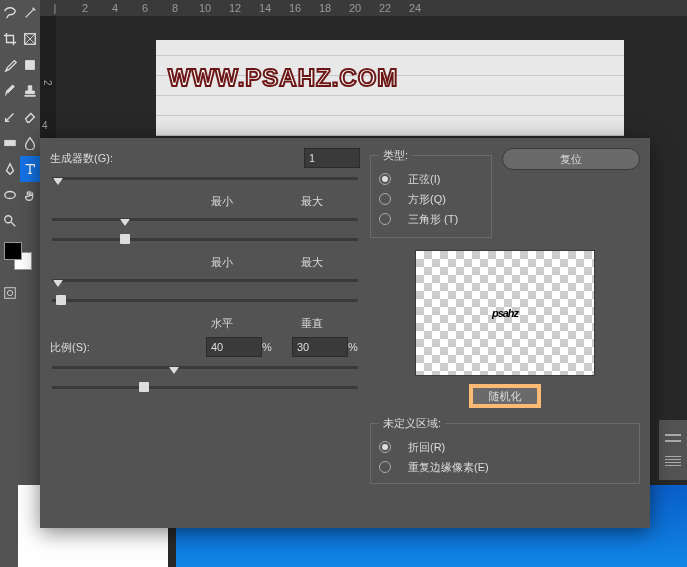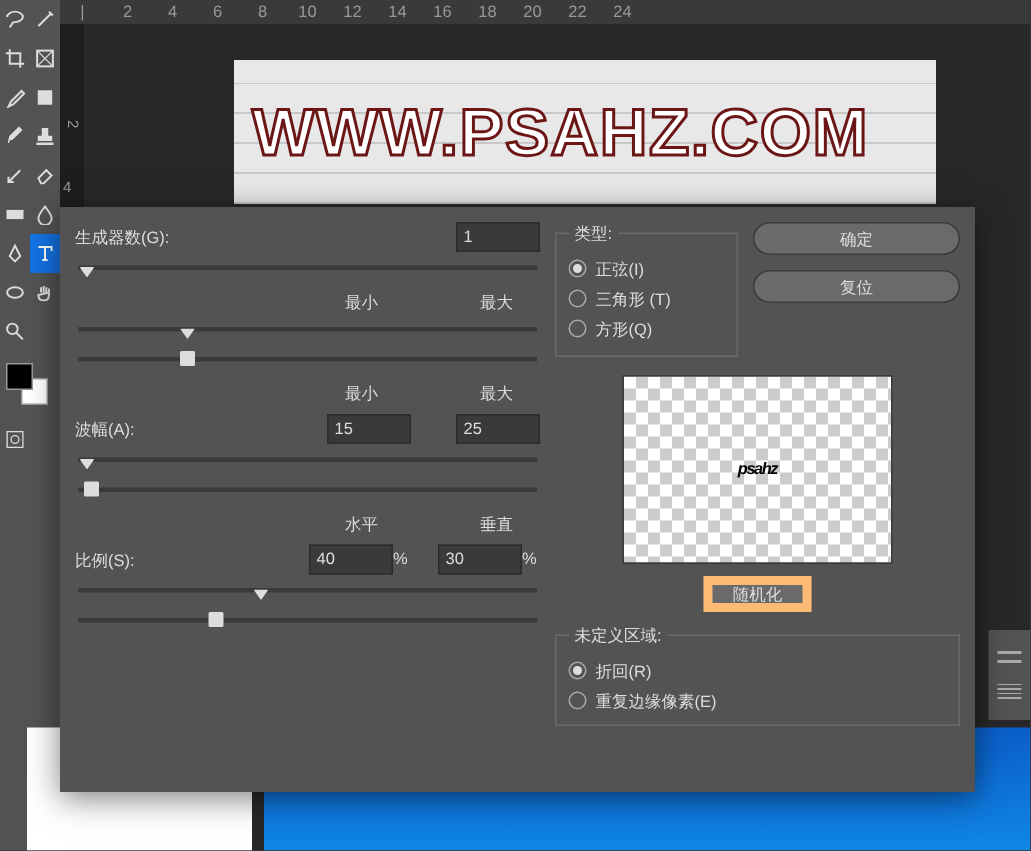--- a/index.html
+++ b/index.html
@@ -9,52 +9,52 @@
 .toolbar{position:absolute;top:0;left:0;width:40px;height:100%;background:#535353;display:flex;flex-direction:column}
 .tool-row{display:flex;height:26px}
 .tool{width:20px;height:26px;display:flex;align-items:center;justify-content:center;color:#ddd;cursor:pointer;position:relative}
 .tool.active{background:#1473e6}
 .tool svg{width:14px;height:14px;fill:#ddd;stroke:#ddd}
 .swatch-row{margin-top:8px;height:30px;position:relative}
 .sw-fg{position:absolute;left:4px;top:0;width:18px;height:18px;background:#000;border:1px solid #999}
 .sw-bg{position:absolute;left:14px;top:10px;width:18px;height:18px;background:#fff;border:1px solid #999}
 .canvas-area{position:absolute;top:16px;left:56px;right:0;bottom:0;background:#282828}
 .canvas{position:absolute;top:24px;left:100px;width:468px;height:96px;background:#e8e8e8;background-image:repeating-linear-gradient(0deg,#c8c8c8 0,#c8c8c8 1px,transparent 1px,transparent 20px)}
-.wm{position:absolute;top:24px;left:12px;font-size:44px;font-weight:900;letter-spacing:1px;color:#fff;-webkit-text-stroke:2px #6b1515}
+.wm{position:absolute;top:24px;left:12px;font-size:24px;font-weight:900;letter-spacing:1px;color:#fff;-webkit-text-stroke:2px #6b1515}
 .ruler-v-lbl{position:absolute;left:42px;top:80px;color:#999;writing-mode:vertical-lr;font-size:10px}
 .ruler-v-lbl2{position:absolute;left:42px;top:120px;color:#999;font-size:10px}
 .desktop{position:absolute;left:176px;top:485px;width:511px;height:82px;background:linear-gradient(180deg,#0a5ec9,#1086e8)}
 .rightbar{position:absolute;right:0;top:420px;width:28px;height:60px;background:#535353;display:flex;flex-direction:column;align-items:center;justify-content:center;gap:12px}
 .rightbar div{width:16px;height:12px}
 .page{position:absolute;left:18px;top:485px;width:150px;height:82px;background:#fff}
 
 .dialog{position:absolute;top:138px;left:40px;width:610px;height:390px;background:#535353;box-shadow:0 4px 20px rgba(0,0,0,.5)}
 .titlebar{height:28px;background:#535353;display:flex;align-items:center;padding:0 8px;color:#ddd;border-bottom:1px solid #454545}
 .titlebar .ttl{flex:1}
 .close{width:14px;height:14px;cursor:pointer;display:flex;align-items:center;justify-content:center;color:#ddd}
 .body{display:flex;padding:10px}
 .left{width:310px}
 .right{width:280px;padding-left:10px}
 .row{display:flex;align-items:center;margin-bottom:6px;color:#ddd}
 .lbl{width:80px}
 .lbl-pair{flex:1;display:flex;gap:30px;justify-content:flex-end;padding-right:18px}
-.lbl-col{width:60px;text-align:right;color:#ddd}
+.lbl-col{width:60px;text-align:center;color:#ddd}
 input.num{width:56px;height:20px;background:#3a3a3a;border:1px solid #2b2b2b;color:#ddd;padding:0 4px;text-align:left}
 .unit{width:12px;color:#ddd}
 .slider{height:10px;margin:6px 2px 10px;position:relative}
 .slider .track{height:3px;background:#3a3a3a;position:absolute;top:3px;left:0;right:0}
 .slider .thumb{width:10px;height:10px;background:#ddd;border-radius:1px;position:absolute;top:-1px;transform:translateX(-50%)}
 .slider .thumb.dn{top:4px;width:0;height:0;background:none;border-left:5px solid transparent;border-right:5px solid transparent;border-top:7px solid #ddd}
 fieldset{border:1px solid #6a6a6a;padding:6px 8px 8px;color:#ddd;margin-bottom:6px}
 legend{padding:0 4px}
-.radio-row{display:flex;align-items:center;gap:6px;height:20px;cursor:pointer}
+.radio-row{display:flex;align-items:center;gap:17px;height:20px;cursor:pointer}
 .radio{width:12px;height:12px;border-radius:50%;border:1px solid #aaa;display:flex;align-items:center;justify-content:center}
 .radio.sel::after{content:"";width:6px;height:6px;background:#ddd;border-radius:50%}
 .btn{width:138px;height:22px;background:#6a6a6a;border:1px solid #3a3a3a;border-radius:11px;color:#ddd;display:flex;align-items:center;justify-content:center;margin-bottom:10px;cursor:pointer}
-.btn-sm{width:72px;height:24px;background:#6a6a6a;border:6px solid #fdba74;color:#ddd;display:flex;align-items:center;justify-content:center;cursor:pointer;margin:8px auto 0}
+.btn-sm{width:72px;height:24px;background:#6a6a6a;border:4px solid #fdba74;color:#ddd;display:flex;align-items:center;justify-content:center;cursor:pointer;margin:8px auto 0}
 .preview{width:180px;height:126px;border:1px solid #3a3a3a;margin:6px auto 0;background:repeating-conic-gradient(#ccc 0 25%,#fff 0 50%) 0 0/16px 16px;display:flex;align-items:center;justify-content:center;font-weight:900;font-size:30px;color:#000;letter-spacing:-1px;font-style:italic}
 .field-area{border:1px solid #6a6a6a;padding:6px 8px;color:#ddd;margin-top:8px}
 .buttons-col{display:flex;flex-direction:column;align-items:flex-end}
 </style>
 </head>
 <body>
 
 <div class="ruler-h">
   <span>|</span>
     <span>2</span>
@@ -236,27 +236,20 @@
           <div class="thumb" style="left:24%"></div>
         </div>
 
       <div class="row">
           <span class="lbl"></span>
           <div class="lbl-pair">
             <span class="lbl-col">最小</span>
             <span class="lbl-col">最大</span>
           </div>
         </div>
-      <div class="row">
-        <span class="lbl">波幅(A):</span>
-        <span style="flex:1"></span>
-        <input class="num" value="15" style="">
-        <span style="width:30px"></span>
-        <input class="num" value="25" style="">
-      </div>
       <div class="slider">
           <div class="track"></div>
           <div class="thumb dn" style="left:2%"></div>
         </div>
       <div class="slider">
           <div class="track"></div>
           <div class="thumb" style="left:3%"></div>
         </div>
 
       <div class="row">
@@ -288,29 +281,28 @@
     <div class="right">
       <div style="display:flex;gap:10px">
         <fieldset style="flex:1">
           <legend>类型:</legend>
           <div class="radio-row">
               <span class="radio sel"></span>
               <span>正弦(I)</span>
             </div>
           <div class="radio-row">
               <span class="radio"></span>
-              <span>三角形 (T)</span>
+              <span>方形(Q)</span>
             </div>
           <div class="radio-row">
               <span class="radio"></span>
-              <span>方形(Q)</span>
+              <span>三角形 (T)</span>
             </div>
         </fieldset>
         <div class="buttons-col">
-          <div class="btn">确定</div>
           <div class="btn">复位</div>
         </div>
       </div>
       <div class="preview">
           <span style="filter:url(#w)">psahz</span>
         </div>
       <div class="btn-sm">随机化</div>
       <fieldset class="field-area">
         <legend>未定义区域:</legend>
         <div class="radio-row">

